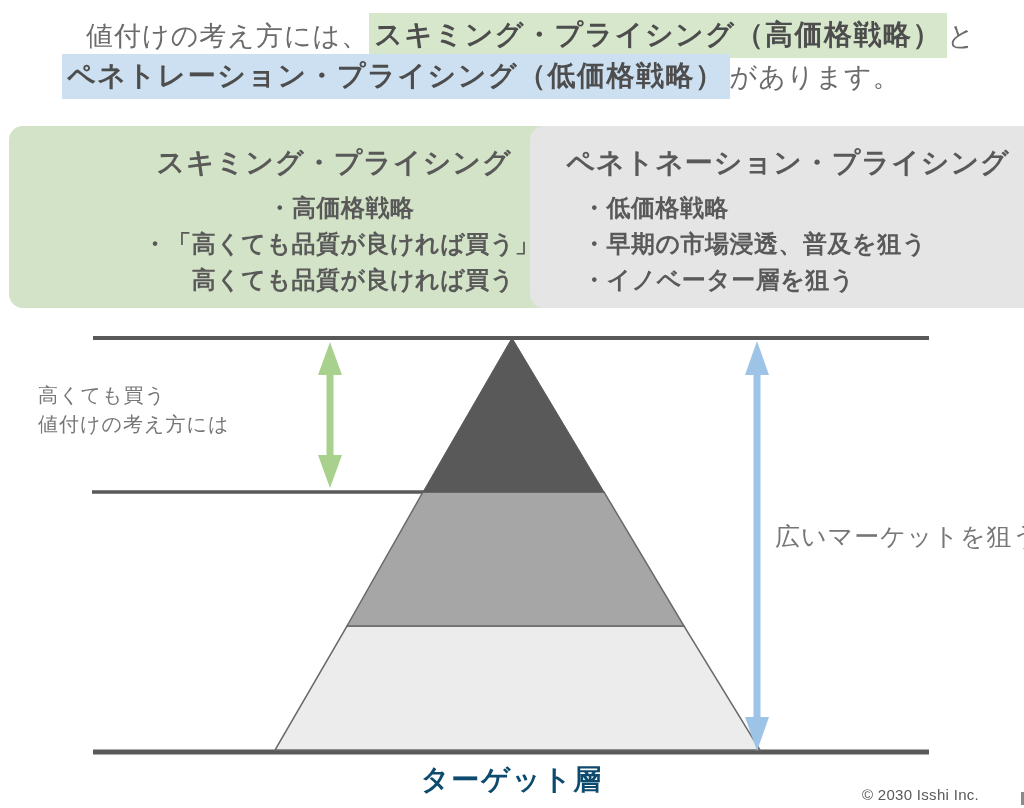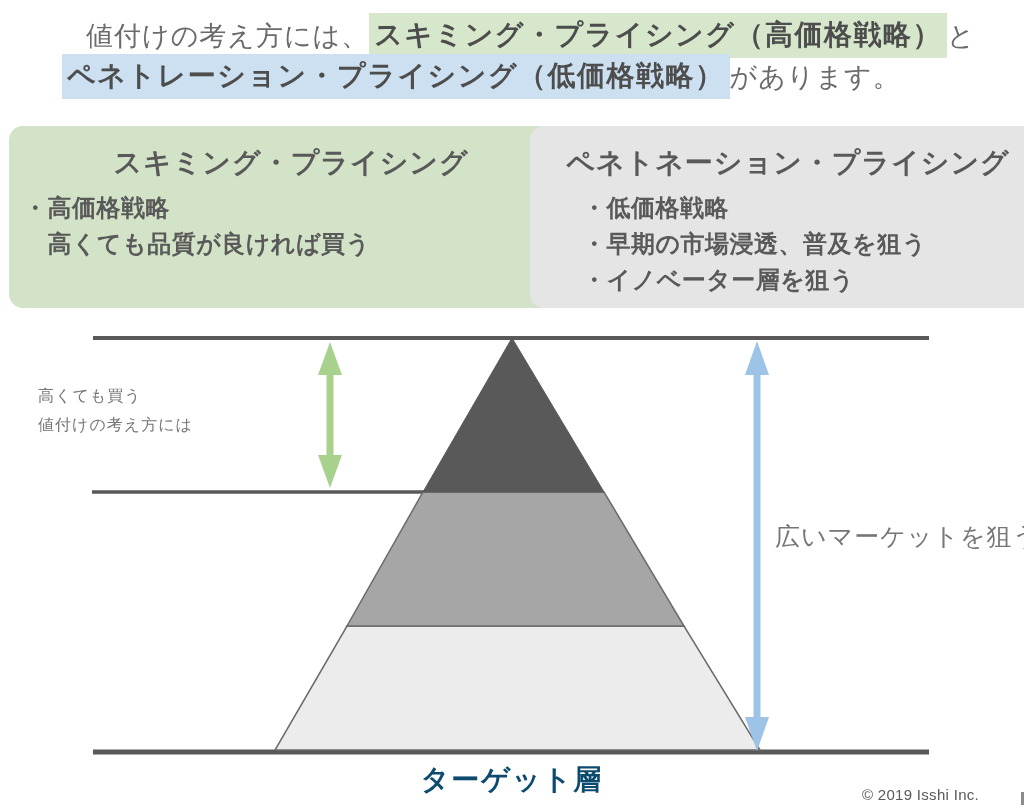--- a/index.html
+++ b/index.html
@@ -14,30 +14,30 @@
   .intro-line .hl{
     display:inline-block;font-weight:bold;color:#4d4d4d;font-size:28px;
     padding:3px 5px 4px 5px;letter-spacing:1.5px;vertical-align:middle;
   }
   .hl-green{background:#d6e7cb;}
   .hl-blue{background:#cde0f1;}
   .line1{left:86px;top:13px;}
   .line2{left:62px;top:54px;}
   
   .box{position:absolute;top:126px;height:182px;border-radius:14px;color:#595959;}
-  .box-green{left:9px;width:564px;background:#d3e3c7;}
+  .box-green{left:9px;width:564px;background:#d3e3c7;padding-left:43px;}
   .box-blue{left:530px;width:516px;background:#e5e5e5;}
   .box-title{margin-top:18px;text-align:center;font-size:28px;font-weight:bold;letter-spacing:1px;white-space:pre;}
   .box-bullets{margin-top:8px;}
   .bullet{font-size:24px;font-weight:bold;line-height:36px;white-space:pre;letter-spacing:0.5px;}
-  .box-green .bullet{padding-left:14px;}
+  .box-green .bullet{padding-left:14px;text-align:center;}
   .box-blue .bullet{padding-left:52px;}
   
   .diagram-svg{position:absolute;left:0;top:0;width:1024px;height:808px;}
-  .side-label{position:absolute;color:#767676;font-size:16px;line-height:29px;white-space:pre;letter-spacing:1px;}
+  .side-label{position:absolute;color:#767676;font-size:20px;line-height:29px;white-space:pre;letter-spacing:1px;}
   .label-left{left:38px;top:381px;}
   .label-right{left:775px;top:522px;font-size:25px;}
   .label-bottom{
     position:absolute;left:312px;top:761px;width:400px;text-align:center;
     font-size:28px;font-weight:bold;color:#0c4a6e;letter-spacing:2px;
   }
   .copyright{position:absolute;left:862px;top:786px;font-size:15px;color:#595959;letter-spacing:0.3px;}
   .edge-mark{position:absolute;left:1021px;top:792px;width:3px;height:13px;background:#8a8a8a;}
 </style>
 </head>
@@ -45,20 +45,21 @@
 
 <div class="slide">
 
   <div class="intro-line line1"><span class="t">値付けの考え方には、</span><span class="hl hl-green">スキミング・プライシング（高価格戦略）</span><span class="t">と</span></div>
   <div class="intro-line line2"><span class="hl hl-blue">ペネトレーション・プライシング（低価格戦略）</span><span class="t">があります。</span></div>
 
   <div class="box box-green">
     <div class="box-title">スキミング・プライシング</div>
     <div class="box-bullets">
       <div class="bullet">・高価格戦略</div>
+      <div class="bullet">・「高くても品質が良ければ買う」</div>
       <div class="bullet">　高くても品質が良ければ買う</div>
     </div>
   </div>
 
   <div class="box box-blue">
     <div class="box-title">ペネトネーション・プライシング</div>
     <div class="box-bullets">
       <div class="bullet">・低価格戦略</div>
       <div class="bullet">・早期の市場浸透、普及を狙う</div>
       <div class="bullet">・イノベーター層を狙う</div>
@@ -87,16 +88,16 @@
       <polygon points="757,751 745,717 769,717"></polygon>
     </g>
   </svg>
 
   <div class="side-label label-left"><span>高くても買う</span><br><span>値付けの考え方には</span></div>
 
   <div class="side-label label-right">広いマーケットを狙う</div>
 
   <div class="label-bottom">ターゲット層</div>
 
-  <div class="copyright">© 2019 Isshi Inc.</div>
+  <div class="copyright">© 2030 Isshi Inc.</div>
   <div class="edge-mark"></div>
 
 </div>
 
 </body></html>

